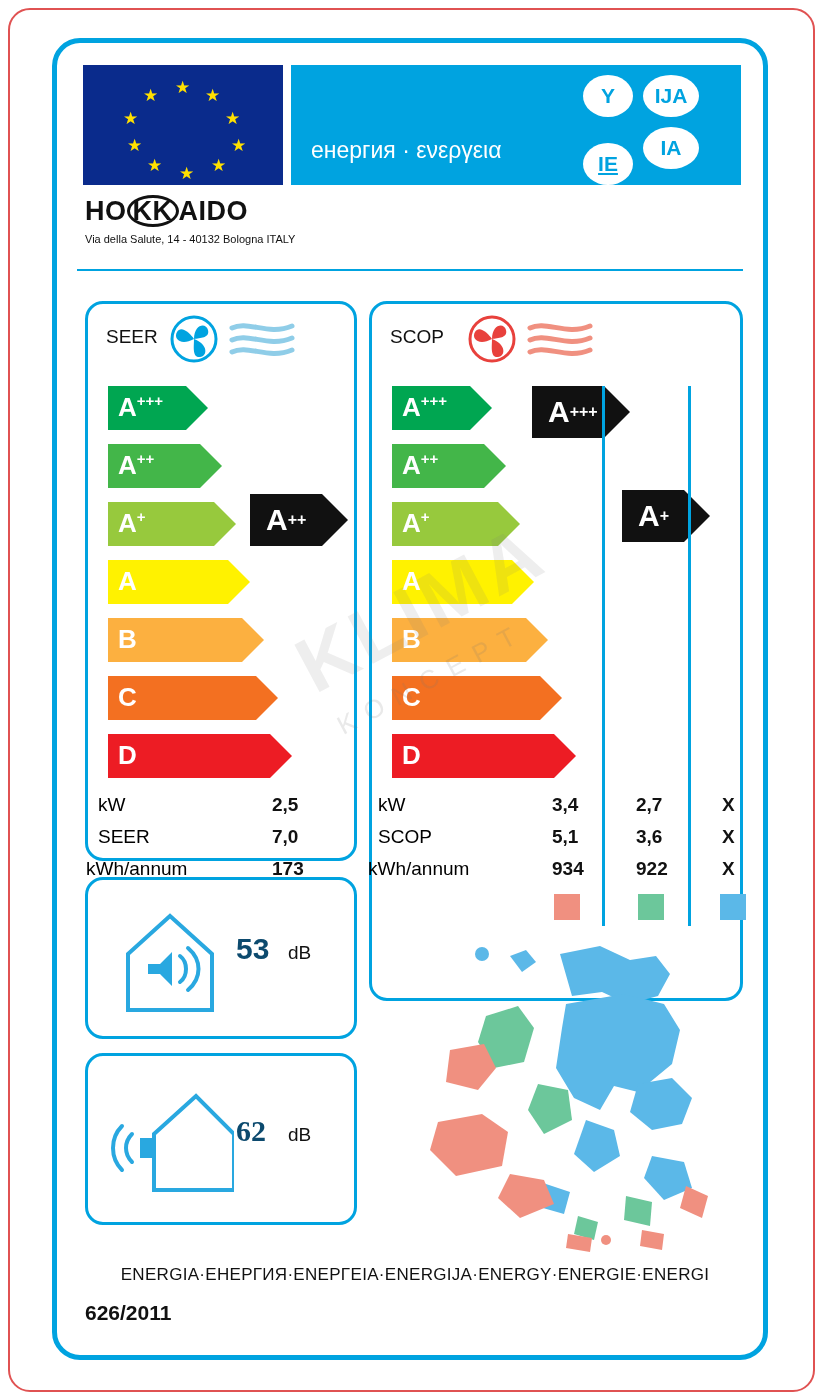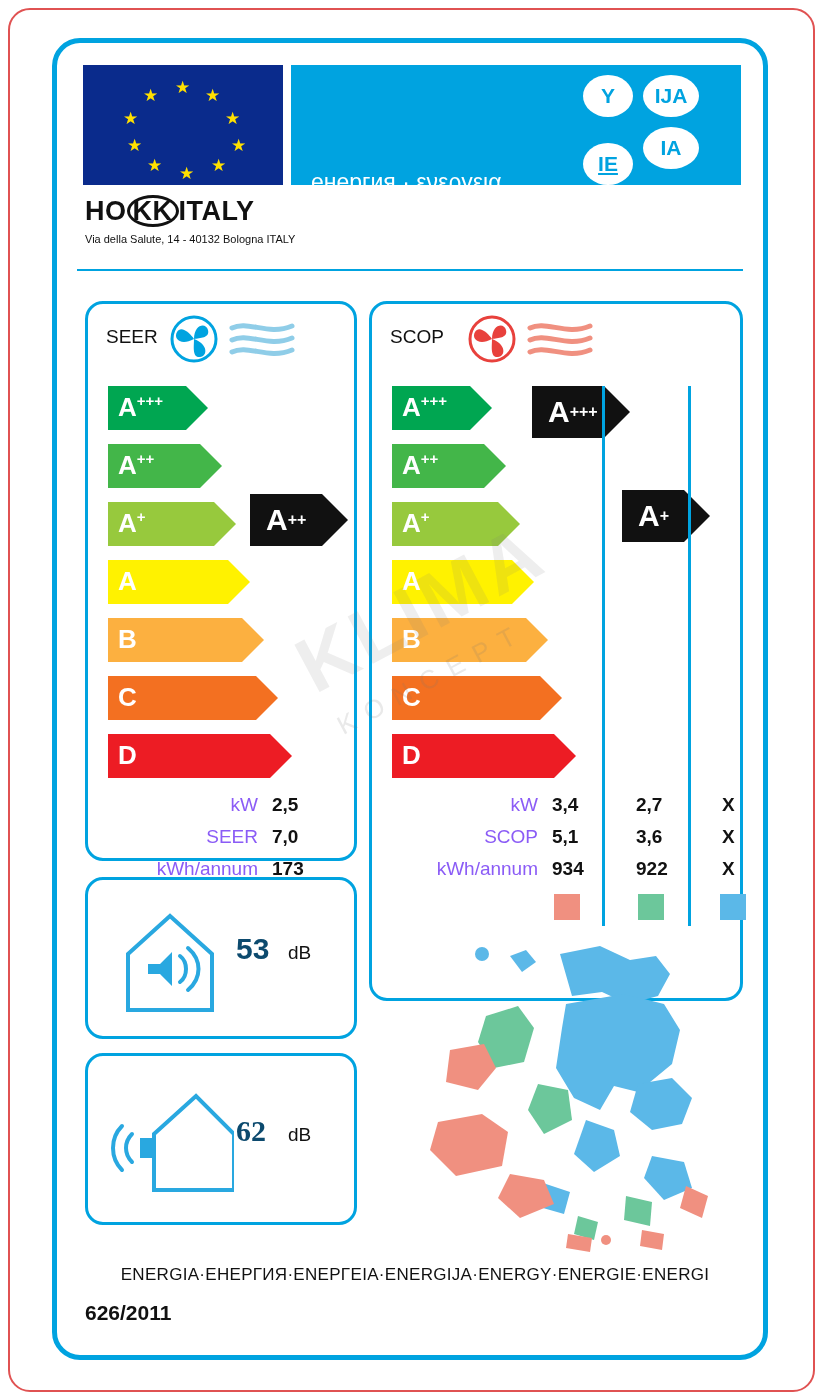--- a/index.html
+++ b/index.html
@@ -6,21 +6,21 @@
   body{font-family:"Liberation Sans", sans-serif;}
   .page{position:relative;width:823px;height:1400px;background:#fff;}
   .outer-border{position:absolute;left:8px;top:8px;width:807px;height:1384px;border:2px solid #e05252;border-radius:22px;box-sizing:border-box;}
   .label{position:absolute;left:52px;top:38px;width:716px;height:1322px;border:5px solid #00a3e0;border-radius:28px;box-sizing:border-box;background:#fff;}
 
   
   .header{position:absolute;left:26px;top:22px;width:658px;height:120px;}
   .eu-flag{position:absolute;left:0;top:0;width:200px;height:120px;background:#0a2b8c;}
   .energ-box{position:absolute;left:208px;top:0;width:450px;height:120px;background:#00a3e0;}
   .energ-word{position:absolute;left:16px;top:8px;font-size:60px;font-weight:bold;color:#fff;letter-spacing:1px;line-height:60px;font-family:"Liberation Sans",sans-serif;}
-  .energ-sub{position:absolute;left:20px;top:72px;font-size:23px;color:#fff;font-family:"Liberation Sans",sans-serif;margin-top:32px;}
+  .energ-sub{position:absolute;left:20px;top:72px;font-size:23px;color:#fff;font-family:"Liberation Sans",sans-serif;}
   .circ{position:absolute;border-radius:50%;background:#fff;color:#00a3e0;display:flex;align-items:center;justify-content:center;font-size:21px;font-weight:bold;}
   .c1{left:292px;top:10px;width:50px;height:42px;}
   .c2{left:352px;top:10px;width:56px;height:42px;}
   .c3{left:292px;top:78px;width:50px;height:42px;text-decoration:underline;}
   .c4{left:352px;top:62px;width:56px;height:42px;}
 
   .star{position:absolute;color:#ffe000;font-size:17px;line-height:17px;}
 
   
   .brand{position:absolute;left:28px;top:152px;font-size:27px;font-weight:bold;color:#111;letter-spacing:0.5px;}
@@ -40,21 +40,21 @@
 
   
   .scale{position:absolute;}
   .arrow{position:relative;height:38px;margin-bottom:6px;color:#fff;font-weight:bold;font-size:23px;display:flex;align-items:center;}
 
   
   .rating{position:absolute;height:52px;background:#111;color:#fff;font-weight:bold;display:flex;align-items:center;}
   .rating .rtip{position:absolute;right:-26px;top:0;width:0;height:0;border-top:26px solid transparent;border-bottom:26px solid transparent;border-left:26px solid #111;}
   .rating .rtxt{margin-left:16px;font-size:30px;}
   .rating .rsup{font-size:16px;vertical-align:super;}
-  .dlabel{position:absolute;text-align:right;font-size:19px;color:#8b5cf6;}
+  .dlabel{position:absolute;text-align:left;font-size:19px;color:#000000;}
   .dval{position:absolute;font-weight:bold;font-size:19px;color:#111;}
 
   .vline{position:absolute;width:3px;background:#00a3e0;}
   .swatch{position:absolute;width:26px;height:26px;}
 
   .db-val{position:absolute;font-size:30px;font-weight:bold;color:#0c4a6e;}
   .db-unit{position:absolute;font-size:19px;color:#111;}
 
   .footer-text{position:absolute;left:28px;top:1222px;width:660px;text-align:center;font-size:17px;color:#111;letter-spacing:0.3px;}
   .reg{position:absolute;left:28px;top:1258px;font-size:21px;font-weight:bold;color:#111;}
@@ -88,21 +88,21 @@
       <div class="energ-box">
         <div class="energ-sub">енергия · ενεργεια</div>
         <div class="circ c1">Y</div>
         <div class="circ c2">IJA</div>
         <div class="circ c3">IE</div>
         <div class="circ c4">IA</div>
       </div>
     </div>
 
     <div class="brand">
-      <span>HO</span><span class="kk">KK</span><span>ITALY</span>
+      <span>HO</span><span class="kk">KK</span><span>AIDO</span>
     </div>
     <div class="address">Via della Salute, 14 - 40132 Bologna ITALY</div>
     <div class="divider"></div>
 
     <div class="panel panel-left">
       <div class="mode-label" style="left:18px;top:22px;">SEER</div>
 
       <div style="position:absolute;left:78px;top:8px;">
         <svg width="60" height="54" viewBox="0 0 60 54">
           <circle cx="28" cy="27" r="22" fill="none" stroke="#00a3e0" stroke-width="3"></circle>

